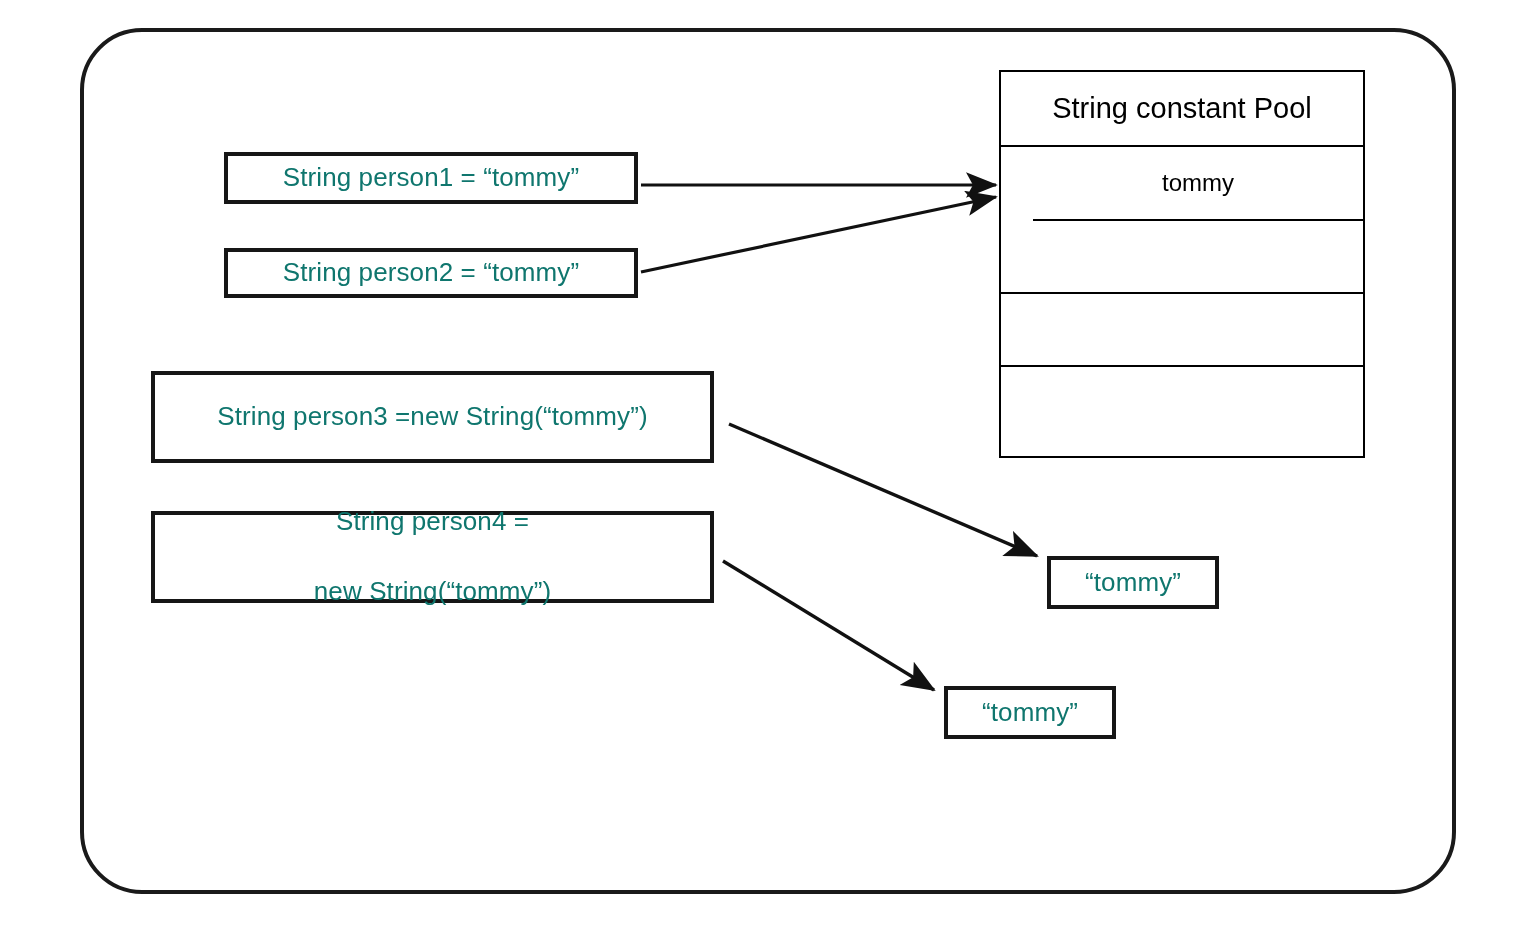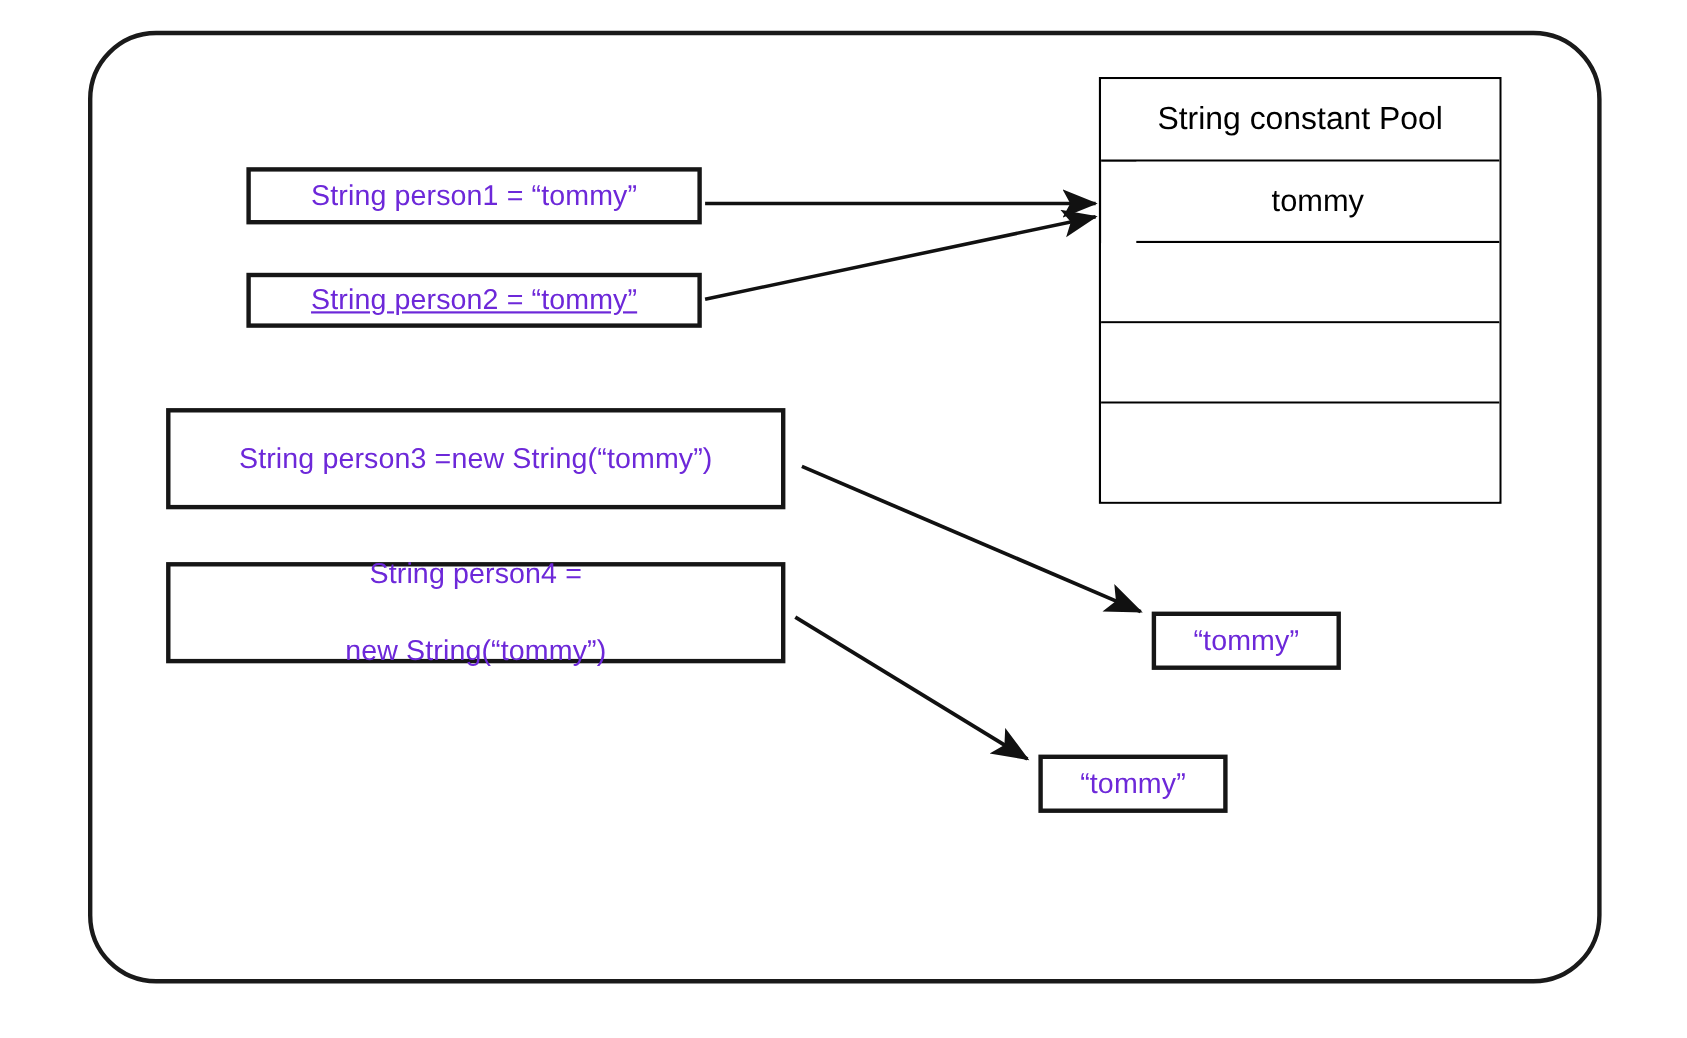--- a/index.html
+++ b/index.html
@@ -34,21 +34,21 @@
   
   .sketch-box {
     position: absolute;
     box-sizing: border-box;
     border: 4px solid #161616;
     background: #ffffff;
     display: flex;
     align-items: center;
     justify-content: center;
     text-align: center;
-    color: #6d28d9;
+    color: #0f766e;
     line-height: 1.22;
     letter-spacing: 0.1px;
   }
 
   .var-box-single { font-size: 26px; }
   .var-box-double { font-size: 26px; }
   .heap-box { font-size: 26px; }
 
   .box-line { display: block; }
 
@@ -69,21 +69,21 @@
     box-sizing: border-box;
     border-bottom: 2px solid #000000;
     display: flex;
     align-items: center;
     justify-content: center;
     color: #000000;
     background: #ffffff;
   }
   .pool-row:last-child { border-bottom: none; }
   .pool-header { height: 75px; font-size: 29px; }
-  .pool-value  { height: 74px; font-size: 28px; margin-left: 32px; }
+  .pool-value  { height: 74px; font-size: 24px; margin-left: 32px; }
   .pool-empty  { height: 73px; }
   .pool-empty-last { flex: 1 1 auto; }
 
   
   #arrows {
     position: absolute;
     left: 0;
     top: 0;
     width: 1534px;
     height: 944px;
@@ -106,21 +106,21 @@
     <line x1="641" y1="185" x2="996" y2="185" stroke="#111111" stroke-width="3.2" marker-end="url(#ah)"></line>
     <line x1="641" y1="272" x2="996" y2="197" stroke="#111111" stroke-width="3.2" marker-end="url(#ah)"></line>
     <line x1="729" y1="424" x2="1037" y2="556" stroke="#111111" stroke-width="3.4" marker-end="url(#ah)"></line>
     <line x1="723" y1="561" x2="934" y2="690" stroke="#111111" stroke-width="3.4" marker-end="url(#ah)"></line>
   </svg>
 
   <div class="sketch-box var-box-single" style="left:224px; top:152px; width:414px; height:52px;">
     <span class="box-line">String person1 = “tommy”</span>
   </div>
 
-  <div class="sketch-box var-box-single" style="left:224px; top:248px; width:414px; height:50px;text-decoration:underline;">
+  <div class="sketch-box var-box-single" style="left:224px; top:248px; width:414px; height:50px;">
     <span class="box-line">String person2 = “tommy”</span>
   </div>
 
   <div class="sketch-box var-box-double" style="left:151px; top:371px; width:563px; height:92px; flex-direction:row;">
     <span class="box-line">String person3 =</span>
     <span class="box-line">new String(“tommy”)</span>
   </div>
 
   <div class="sketch-box var-box-double" style="left:151px; top:511px; width:563px; height:92px; flex-direction:column;gap:38px;">
     <span class="box-line">String person4 =</span>

